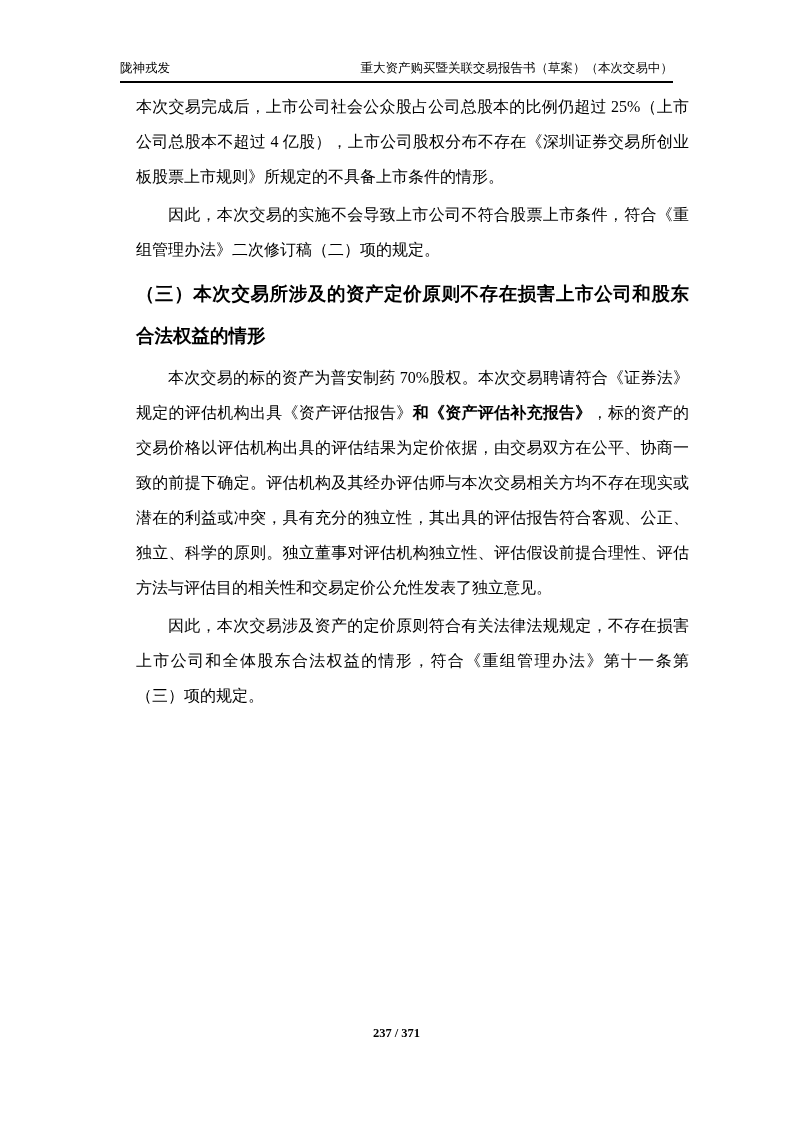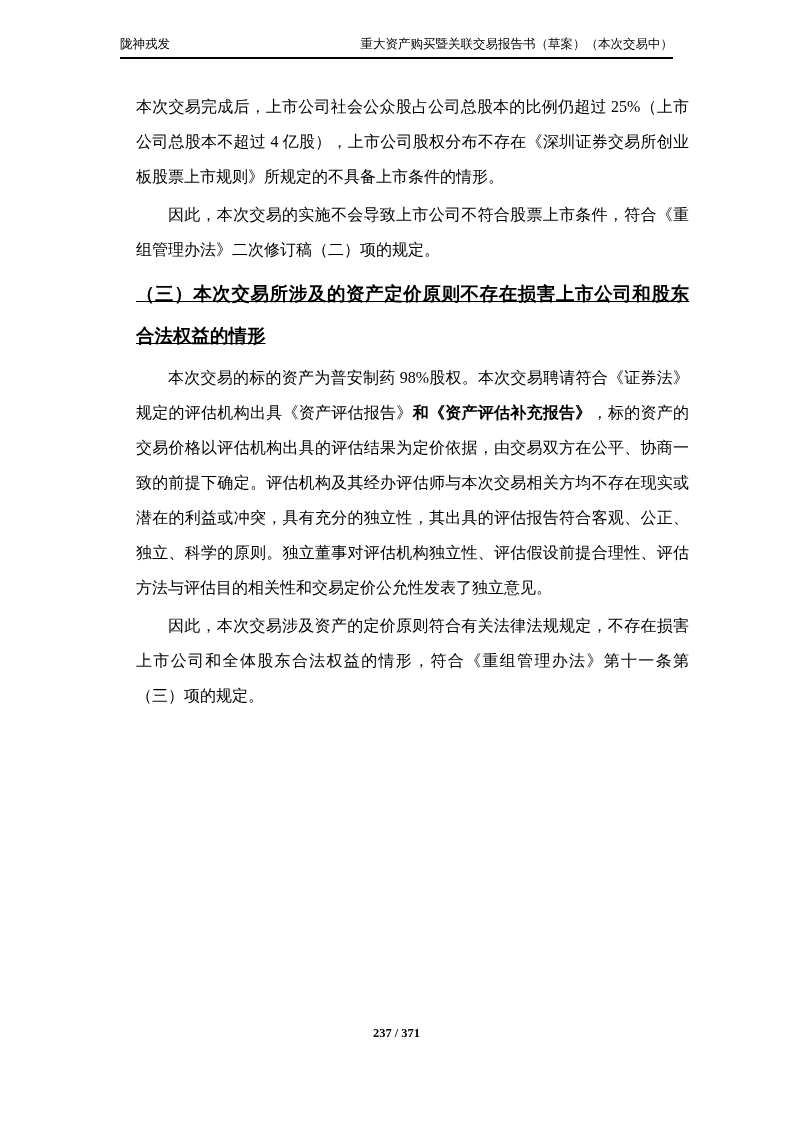--- a/index.html
+++ b/index.html
@@ -8,21 +8,21 @@
     position: relative;
     width: 793px;
     height: 1122px;
     background: #ffffff;
     color: #000000;
     font-family: "Liberation Serif", "DejaVu Serif", serif;
     overflow: hidden;
   }
   .header {
     position: absolute;
-    top: 36px;
+    top: 60px;
     left: 120px;
     width: 553px;
     display: flex;
     justify-content: space-between;
     align-items: flex-end;
     font-size: 12.5px;
     line-height: 1.4;
     padding-bottom: 3px;
     border-bottom: 2px solid #000000;
     text-align: center;
@@ -40,21 +40,20 @@
   }
   .content p { margin: 0 0 3px 0; text-indent: 2em; }
   .content p.no-indent { text-indent: 0; }
   .section-heading {
     font-family: "Liberation Sans", "DejaVu Sans", sans-serif;
     font-weight: bold;
     font-size: 18.5px;
     line-height: 42px;
     margin: 6px 0 3px 0;
     text-align: justify;
-    text-decoration: underline;
   }
   .em-bold {
     font-weight: bold;
   }
   .footer {
     position: absolute;
     top: 1026px;
     left: 120px;
     width: 553px;
     text-align: center;
@@ -71,21 +70,21 @@
     <span>陇神戎发</span>
     <span>重大资产购买暨关联交易报告书（草案）（本次交易中）</span>
   </div>
 
   <div class="content">
     <p class="no-indent">本次交易完成后，上市公司社会公众股占公司总股本的比例仍超过 25%（上市公司总股本不超过 4 亿股），上市公司股权分布不存在《深圳证券交易所创业板股票上市规则》所规定的不具备上市条件的情形。</p>
     <p>因此，本次交易的实施不会导致上市公司不符合股票上市条件，符合《重组管理办法》二次修订稿（二）项的规定。</p>
 
     <h2 class="section-heading">（三）本次交易所涉及的资产定价原则不存在损害上市公司和股东合法权益的情形</h2>
 
-    <p><span>本次交易的标的资产为普安制药 98%股权。本次交易聘请符合《证券法》规定的评估机构出具《资产评估报告》</span><span class="em-bold">和《资产评估补充报告》</span><span>，标的资产的交易价格以评估机构出具的评估结果为定价依据，由交易双方在公平、协商一致的前提下确定。评估机构及其经办评估师与本次交易相关方均不存在现实或潜在的利益或冲突，具有充分的独立性，其出具的评估报告符合客观、公正、独立、科学的原则。独立董事对评估机构独立性、评估假设前提合理性、评估方法与评估目的相关性和交易定价公允性发表了独立意见。</span></p>
+    <p><span>本次交易的标的资产为普安制药 70%股权。本次交易聘请符合《证券法》规定的评估机构出具《资产评估报告》</span><span class="em-bold">和《资产评估补充报告》</span><span>，标的资产的交易价格以评估机构出具的评估结果为定价依据，由交易双方在公平、协商一致的前提下确定。评估机构及其经办评估师与本次交易相关方均不存在现实或潜在的利益或冲突，具有充分的独立性，其出具的评估报告符合客观、公正、独立、科学的原则。独立董事对评估机构独立性、评估假设前提合理性、评估方法与评估目的相关性和交易定价公允性发表了独立意见。</span></p>
 
     <p>因此，本次交易涉及资产的定价原则符合有关法律法规规定，不存在损害上市公司和全体股东合法权益的情形，符合《重组管理办法》第十一条第（三）项的规定。</p>
 
 
   </div>
 
   <div class="footer">
     <span>237 / 371</span>
   </div>
 

